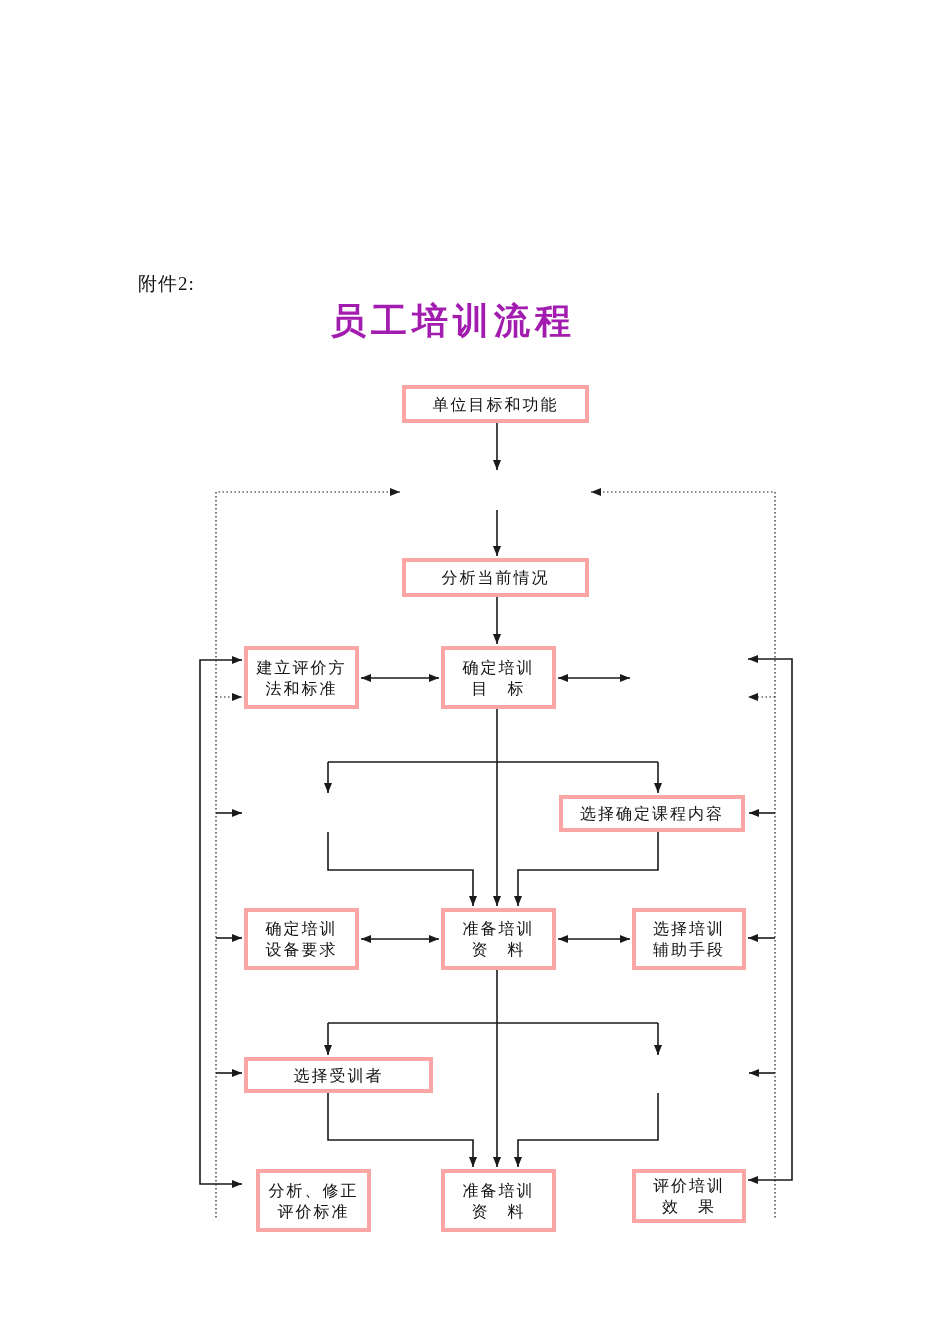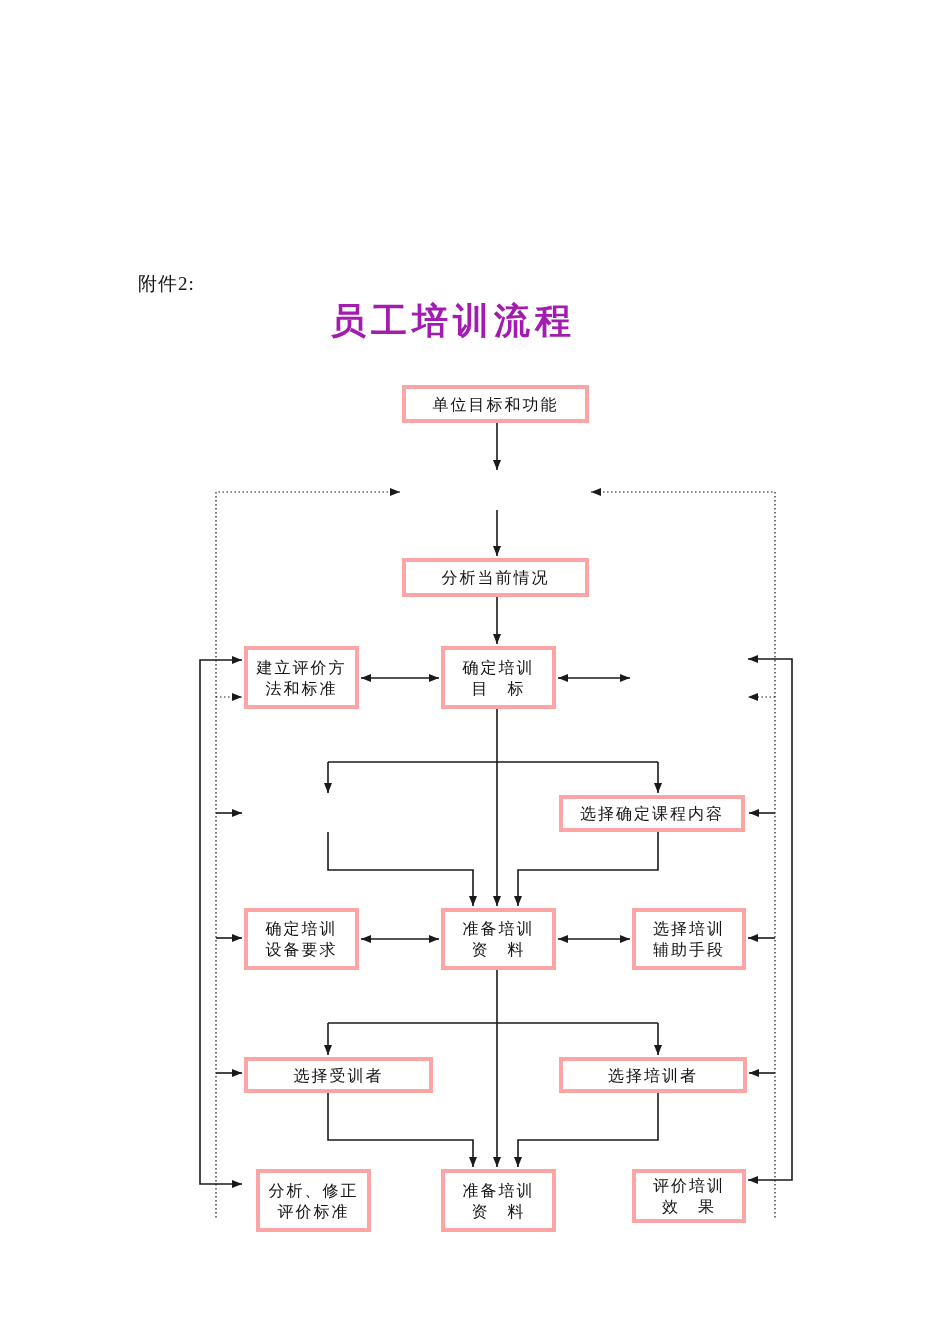--- a/index.html
+++ b/index.html
@@ -50,23 +50,20 @@
     <span>准备培训</span>
     <span>资　料</span>
   </div>
   <div class="box" style="left:632px;top:908px;width:114px;height:62px">
     <span>选择培训</span>
     <span>辅助手段</span>
   </div>
 
   <div class="box" style="left:244px;top:1057px;width:189px;height:36px">
     <span>选择受训者</span>
-  </div>
-  <div class="box" style="left:559px;top:1057px;width:188px;height:36px">
-    <span>选择培训者</span>
   </div>
 
   <div class="box" style="left:256px;top:1169px;width:115px;height:63px">
     <span>分析、修正</span>
     <span>评价标准</span>
   </div>
   <div class="box" style="left:441px;top:1169px;width:115px;height:63px">
     <span>准备培训</span>
     <span>资　料</span>
   </div>

